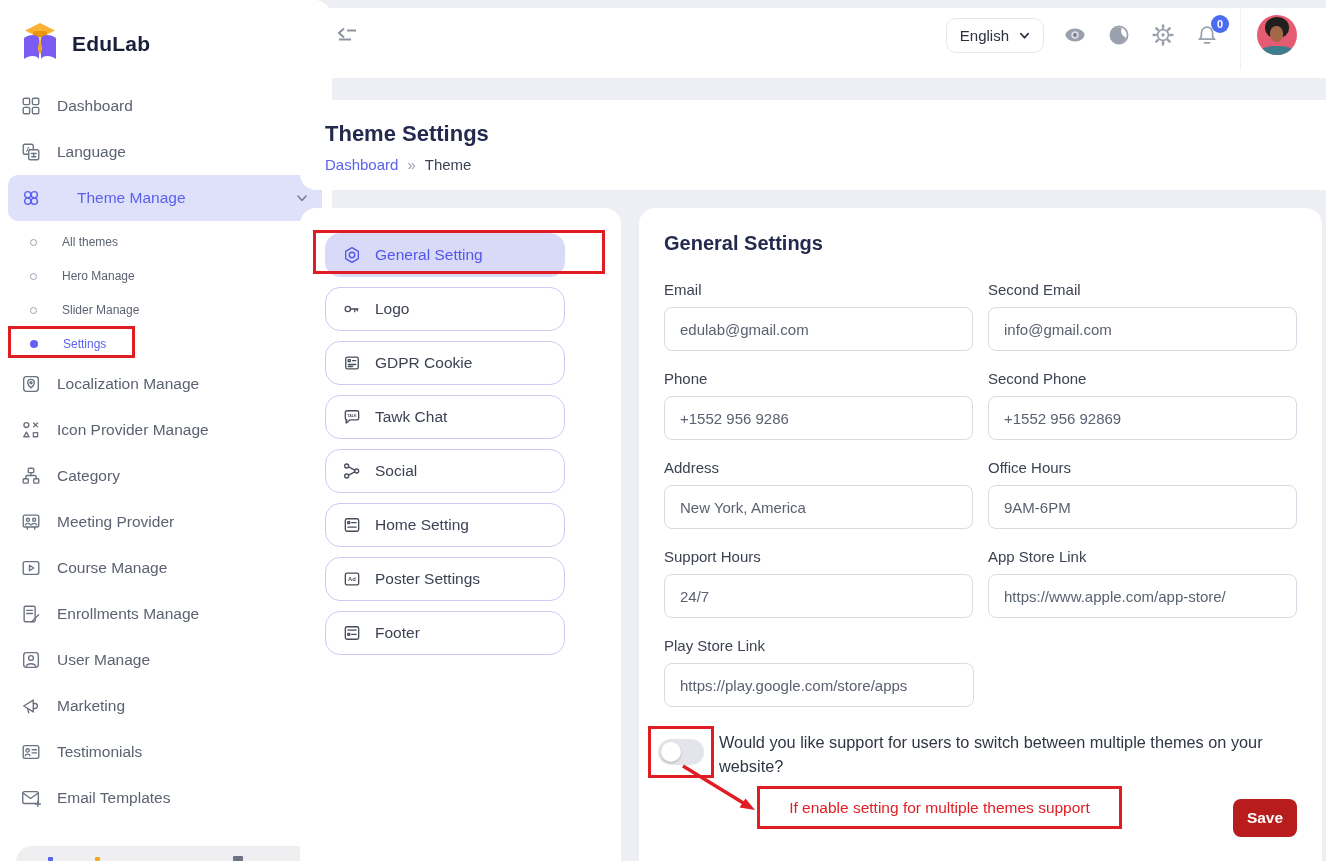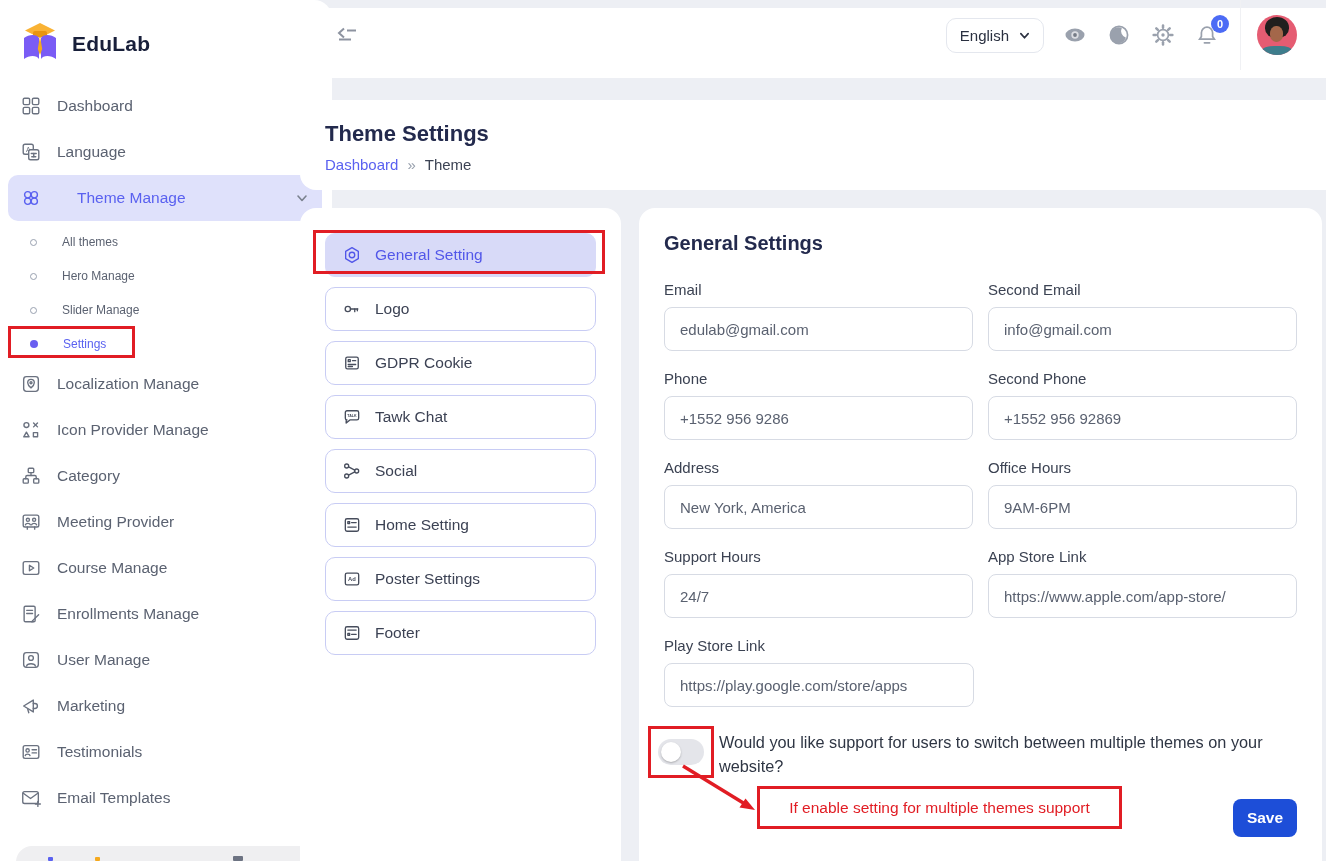--- a/index.html
+++ b/index.html
@@ -48,21 +48,21 @@
   
   .title-card { left:300px; top:100px; right:0; height:90px; border-radius:16px 0 0 16px; padding:21px 0 0 25px; }
   .page-title { font-size:22px; font-weight:700; color:#232a4d; }
   .breadcrumb { margin-top:9px; font-size:15px; display:flex; gap:9px; align-items:center; }
   .bc-link { color:#5a61f0; cursor:pointer; }
   .bc-sep { color:#98a0ad; }
   .bc-current { color:#3c4354; }
 
   
   .tabs-card { left:300px; top:208px; width:321px; height:680px; border-radius:16px; padding:25px 0 0 25px; }
-  .tab { width:271px; height:44px; border:1px solid #c8ccf4; border-radius:10px; background:#fff; display:flex; align-items:center; gap:13px; padding-left:16px; margin-bottom:10px; color:#3c4254; font-size:15.5px; cursor:pointer; }
+  .tab { width:240px; height:44px; border:1px solid #c8ccf4; border-radius:15px; background:#fff; display:flex; align-items:center; gap:13px; padding-left:16px; margin-bottom:10px; color:#3c4254; font-size:15.5px; cursor:pointer; }
   .tab .tic { width:20px; height:20px; display:grid; place-items:center; color:#474d5c; }
   .tab svg.tli { width:20px; height:20px; stroke:currentColor; fill:none; stroke-width:1.6; stroke-linecap:round; stroke-linejoin:round; }
   .tab.active { background:#d8daf8; border-color:#d8daf8; color:#5257e9; }
   .tab.active .tic { color:#5257e9; }
   .redbox-tab { position:absolute; left:13px; top:22px; width:292px; height:44px; border:3px solid #e11d24; pointer-events:none; }
 
   
   .form-card { left:639px; top:208px; width:683px; height:680px; border-radius:16px; padding:24px 25px 0 25px; }
   .form-heading { font-size:20px; font-weight:700; color:#232a4d; margin-bottom:26px; }
   .frow { display:flex; gap:15px; margin-bottom:19px; }
@@ -70,21 +70,21 @@
   .field label { display:block; font-size:15px; color:#3b4252; margin-bottom:9px; }
   .field input { width:100%; height:44px; border:1px solid #d7dbe4; border-radius:8px; padding:0 15px; font-size:15px; color:#5a6170; background:#fff; outline:none; font-family:"Liberation Sans", sans-serif; }
   .toggle-row { display:flex; align-items:flex-end; gap:5px; margin-top:7px; margin-left:-16px; }
   .redbox-toggle { width:66px; height:52px; border:3px solid #e11d24; display:flex; align-items:center; justify-content:center; flex:0 0 66px; }
   .switch { width:46px; height:26px; background:#e4e5ea; border-radius:13px; position:relative; cursor:pointer; }
   .switch .knob { position:absolute; width:20px; height:20px; border-radius:50%; background:#fff; top:3px; left:3px; box-shadow:0 1px 2px rgba(0,0,0,.25); }
   .toggle-text { font-size:16.3px; color:#2f3644; width:567px; line-height:1.44; padding-top:3px; }
   .annot-arrow { position:absolute; left:36px; top:552px; pointer-events:none; }
   .redbox-note { position:absolute; left:118px; top:578px; width:365px; height:43px; border:3px solid #e11d24; display:flex; align-items:center; justify-content:center; background:#fff; }
   .redbox-note span { color:#e11d24; font-size:15.5px; }
-  .save-btn { position:absolute; right:25px; top:591px; width:64px; height:38px; background:#1d4ed8; border:none; border-radius:8px; color:#fff; font-size:15.5px; font-weight:700; cursor:pointer; font-family:"Liberation Sans", sans-serif; }
+  .save-btn { position:absolute; right:25px; top:591px; width:64px; height:38px; background:#b91c1c; border:none; border-radius:8px; color:#fff; font-size:15.5px; font-weight:700; cursor:pointer; font-family:"Liberation Sans", sans-serif; }
 </style>
 </head>
 <body>
 
 <aside class="sidebar">
   <div class="logo-row">
     <span>
       <svg width="44" height="40" viewBox="0 0 44 40">
         <polygon points="22,1 37,8.5 22,16 7,8.5" fill="#f9b234"></polygon>
         <rect x="15" y="9" width="14" height="6" rx="2" fill="#e8950f"></rect>

